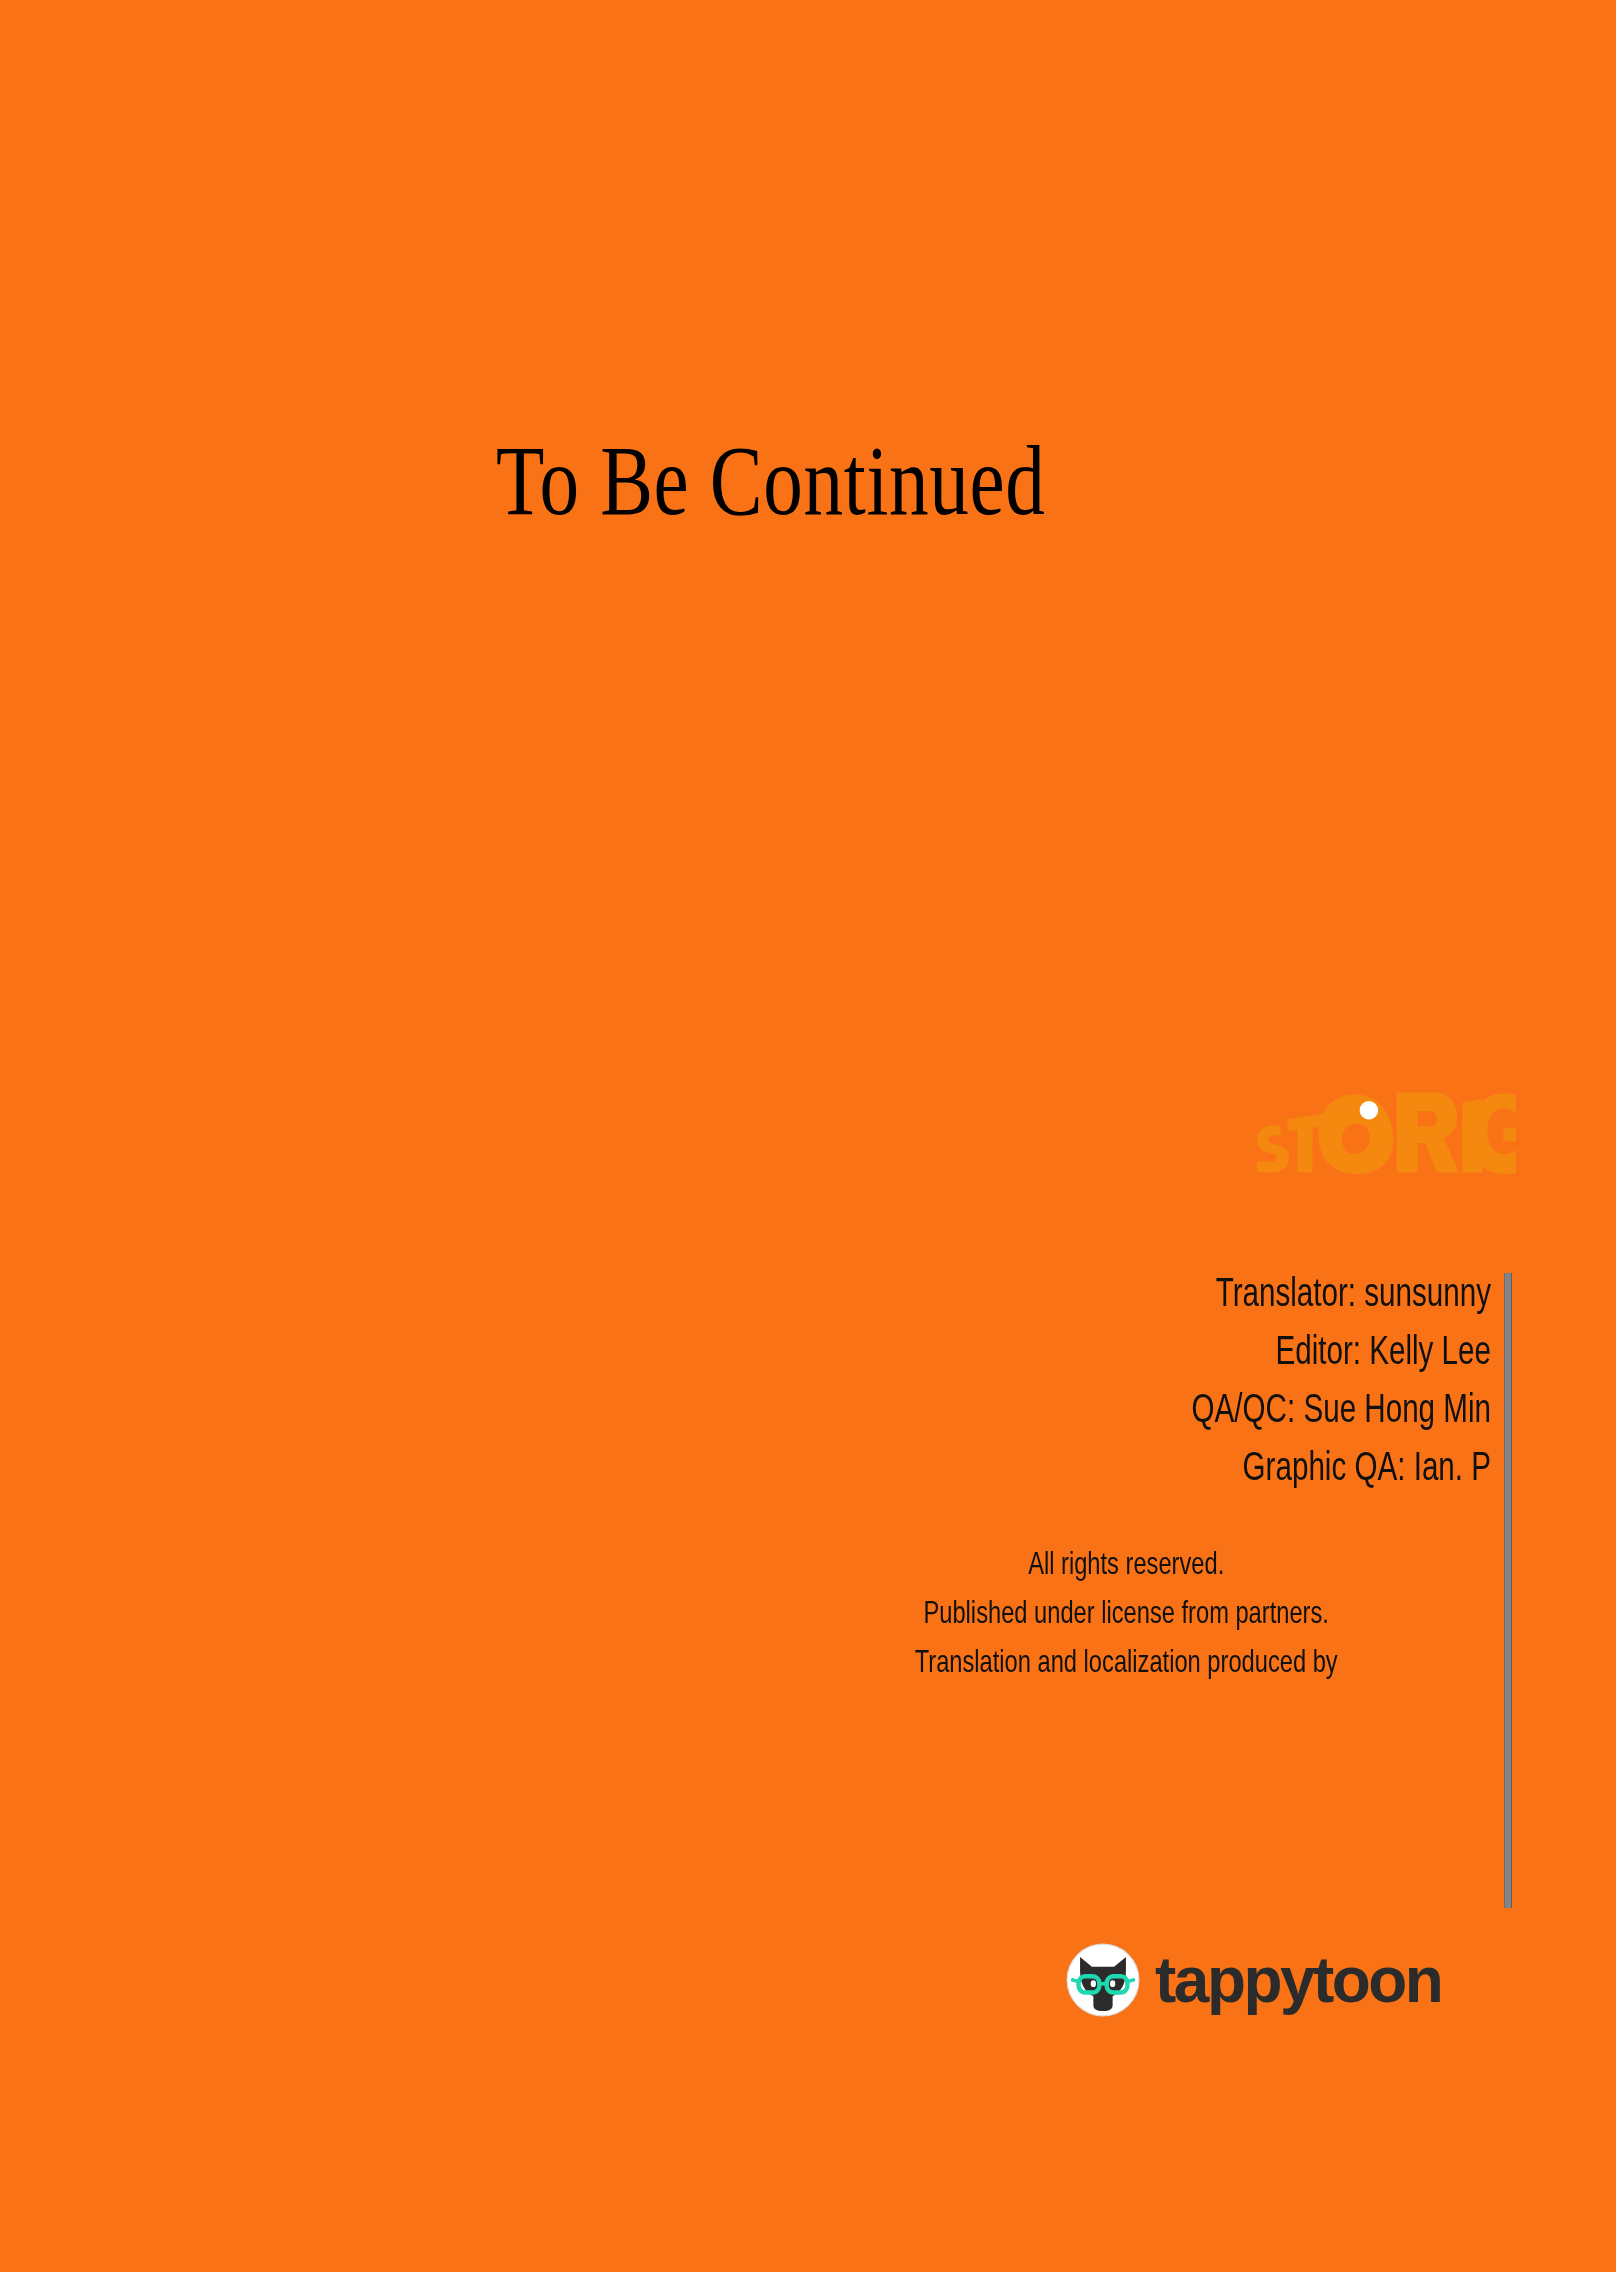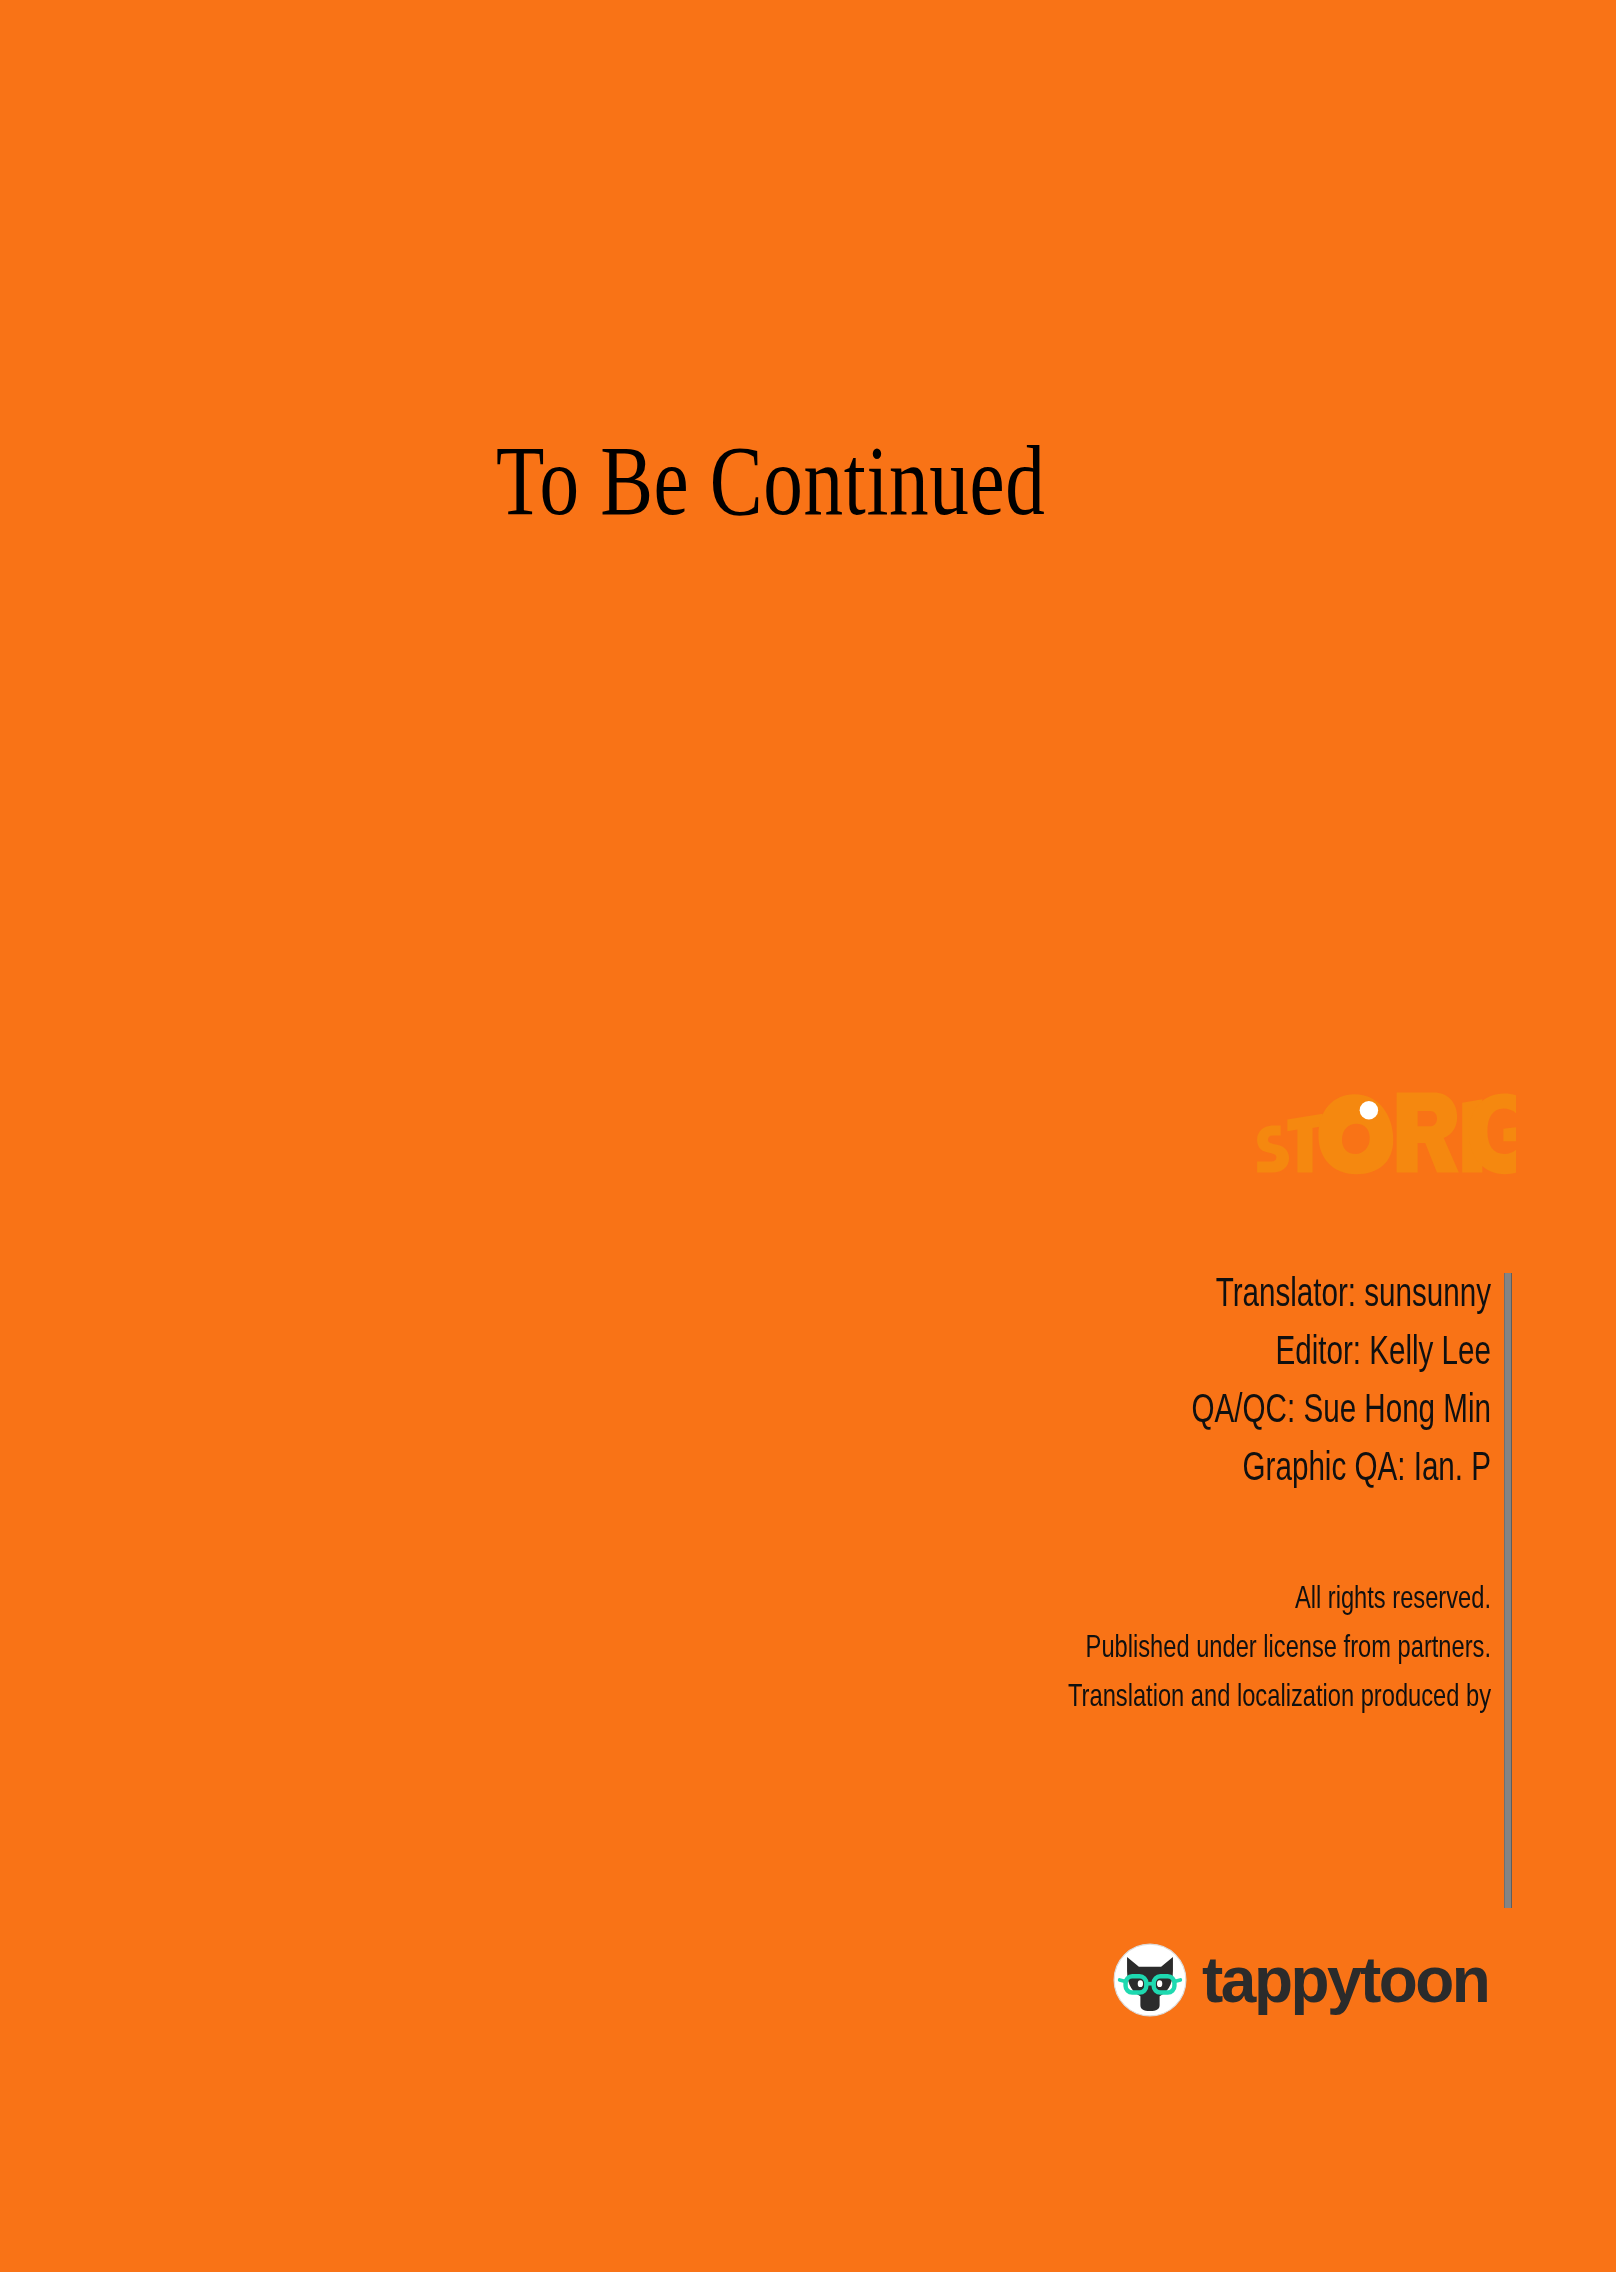--- a/index.html
+++ b/index.html
@@ -57,21 +57,22 @@
     font-family: "Liberation Sans", "DejaVu Sans", sans-serif;
     font-size: 40px;
     line-height: 58px;
     color: #101010;
     font-weight: 400;
     transform: scaleX(0.74);
     transform-origin: 100% 50%;
     white-space: nowrap;
   }
   #rights-block {
-    margin-top: 78px;
+    margin-top: 44px;
+    text-align: center;
   }
   .rights-line {
     font-family: "Liberation Sans", "DejaVu Sans", sans-serif;
     font-size: 32px;
     line-height: 49px;
     color: #101010;
     font-weight: 400;
     transform: scaleX(0.74);
     transform-origin: 100% 50%;
     white-space: nowrap;
@@ -86,21 +87,21 @@
     height: 635px;
     background: #848484;
     border-left: 0.8px solid #6f6f6f;
     border-right: 0.8px solid #5e5e5e;
     box-sizing: border-box;
   }
 
   
   #tappytoon {
     position: absolute;
-    left: 1113px;
+    left: 1066px;
     top: 1936px;
     width: 397px;
     height: 88px;
     display: flex;
     align-items: center;
   }
   #tt-cat {
     width: 74px;
     height: 74px;
     flex: 0 0 74px;

